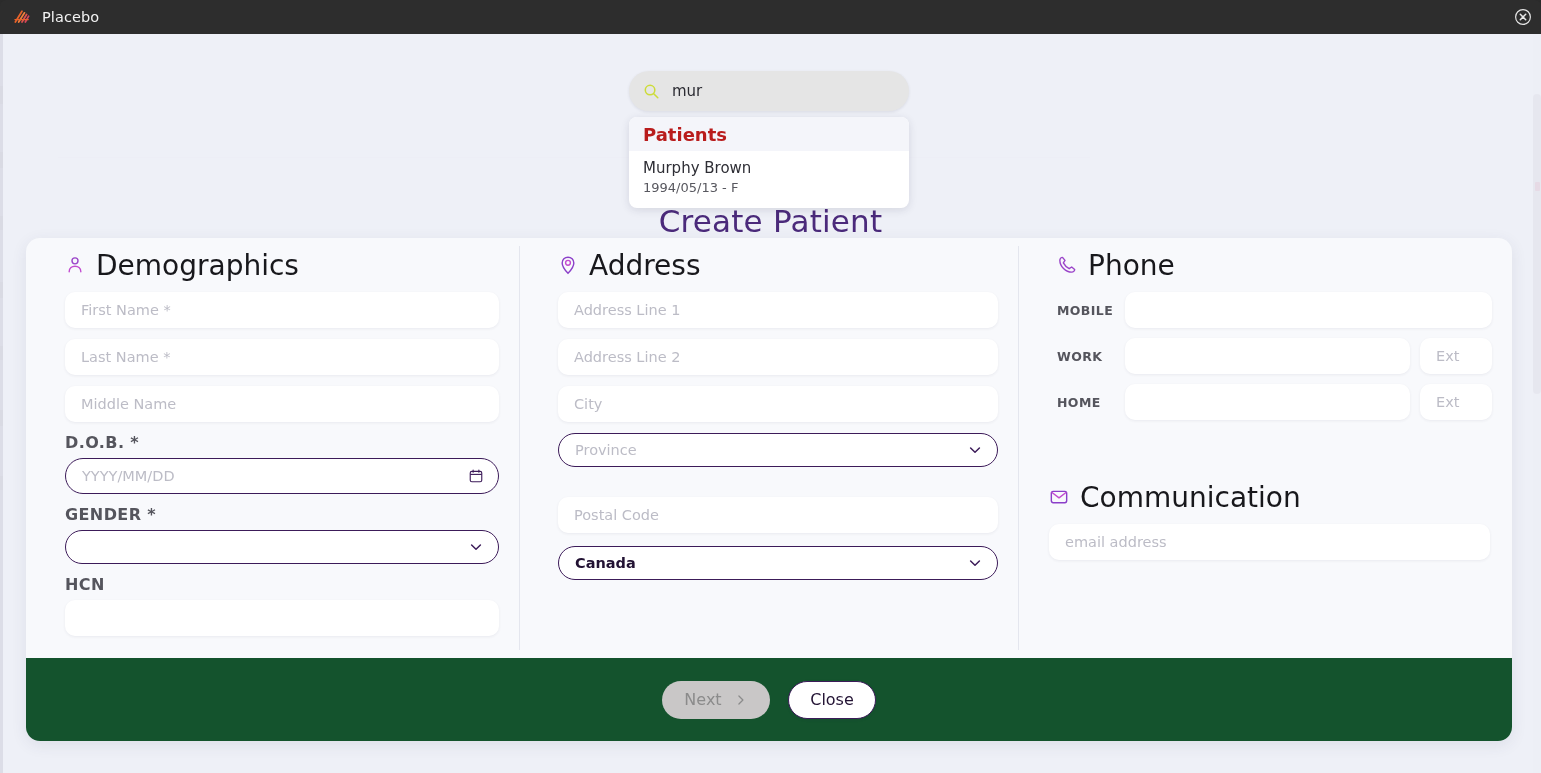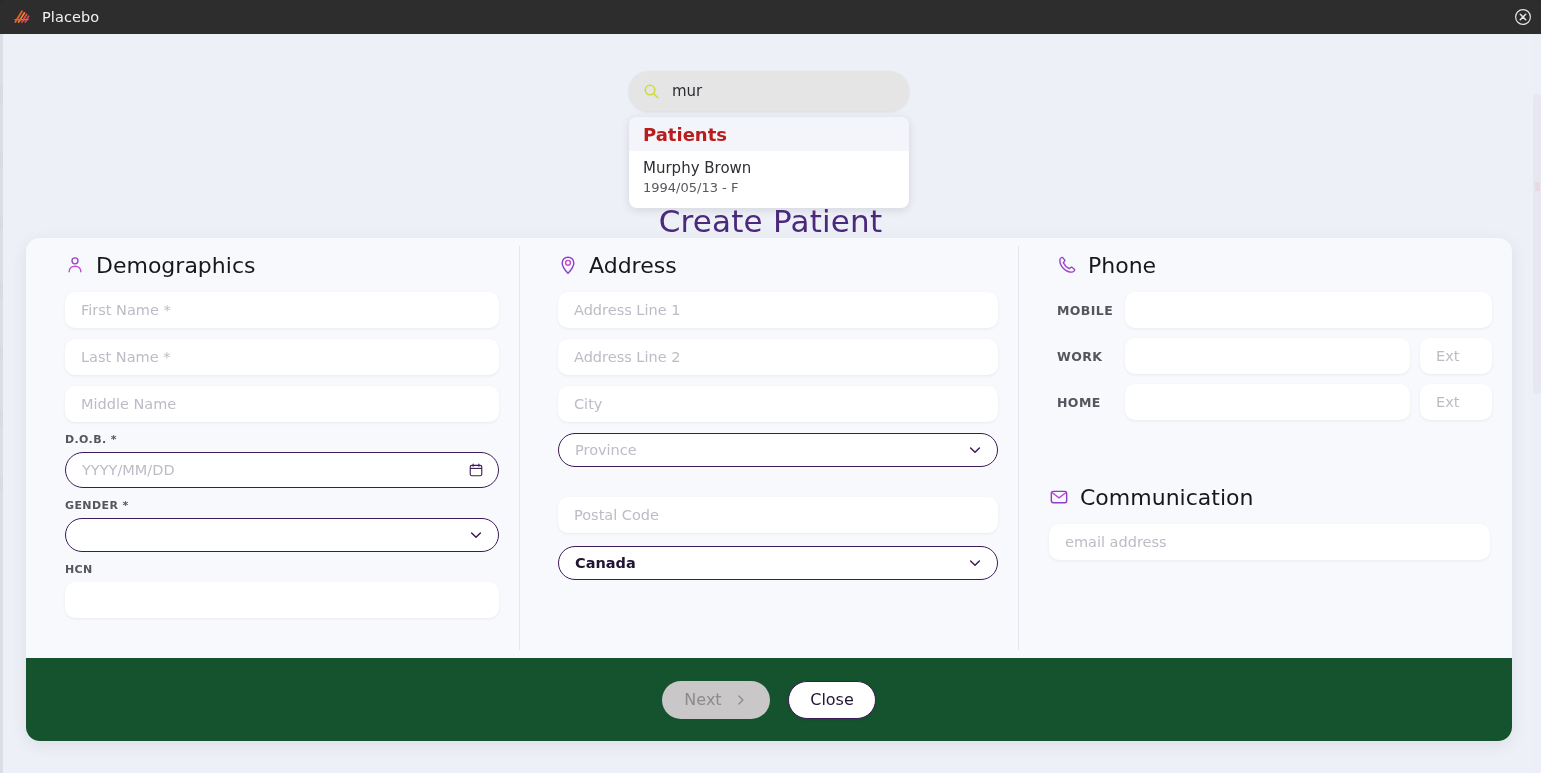--- a/index.html
+++ b/index.html
@@ -103,24 +103,24 @@
   .col { position: absolute; top: 0; }
   #col-demo  { left: 19px;  width: 474px; }
   #col-addr  { left: 512px; width: 480px; }
   #col-phone { left: 1011px; width: 475px; }
 
   .sec-head {
     display: flex; align-items: center; gap: 11px;
     padding-left: 20px; height: 54px;
   }
   .sec-head .sec-icon { width: 20px; height: 20px; flex: none; display:block; }
-  .sec-head .sec-title { font-size: 22px; color: #18181c; }
+  .sec-head .sec-title { font-size: 28px; color: #18181c; }
 
   .field-label {
-    font-size: 11px; font-weight: bold; color: #55555d;
+    font-size: 16px; font-weight: bold; color: #55555d;
     letter-spacing: .4px; padding-left: 20px; margin-bottom: 6px; margin-top: 10px;
   }
 
   .inp {
     display: block; width: 100%; height: 36px;
     border: 1px solid transparent; background: #fff; border-radius: 10px;
     padding: 0 15px; font-size: 14.5px; color: #2c2c33;
     font-family: inherit; outline: none;
     box-shadow: 0 1px 3px rgba(40,40,70,.07);
   }

